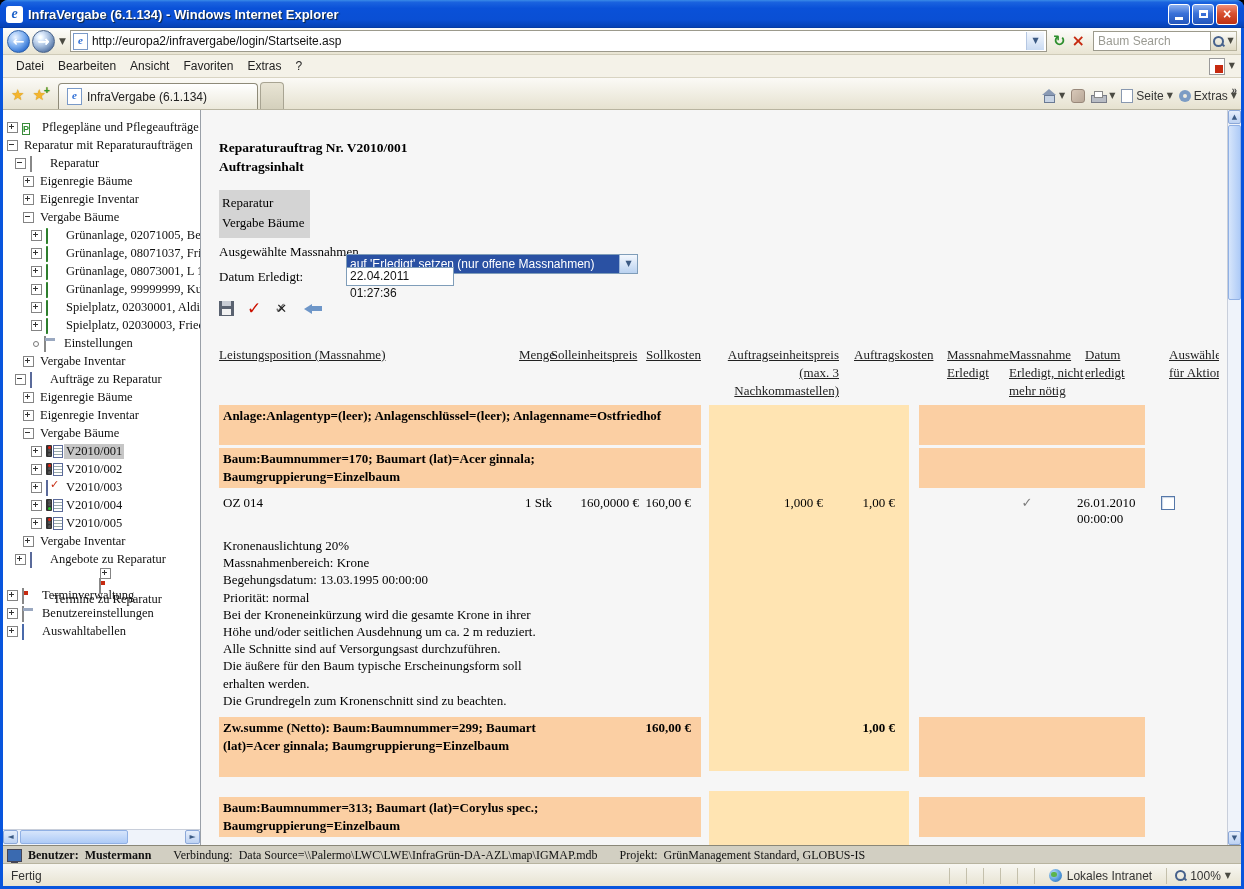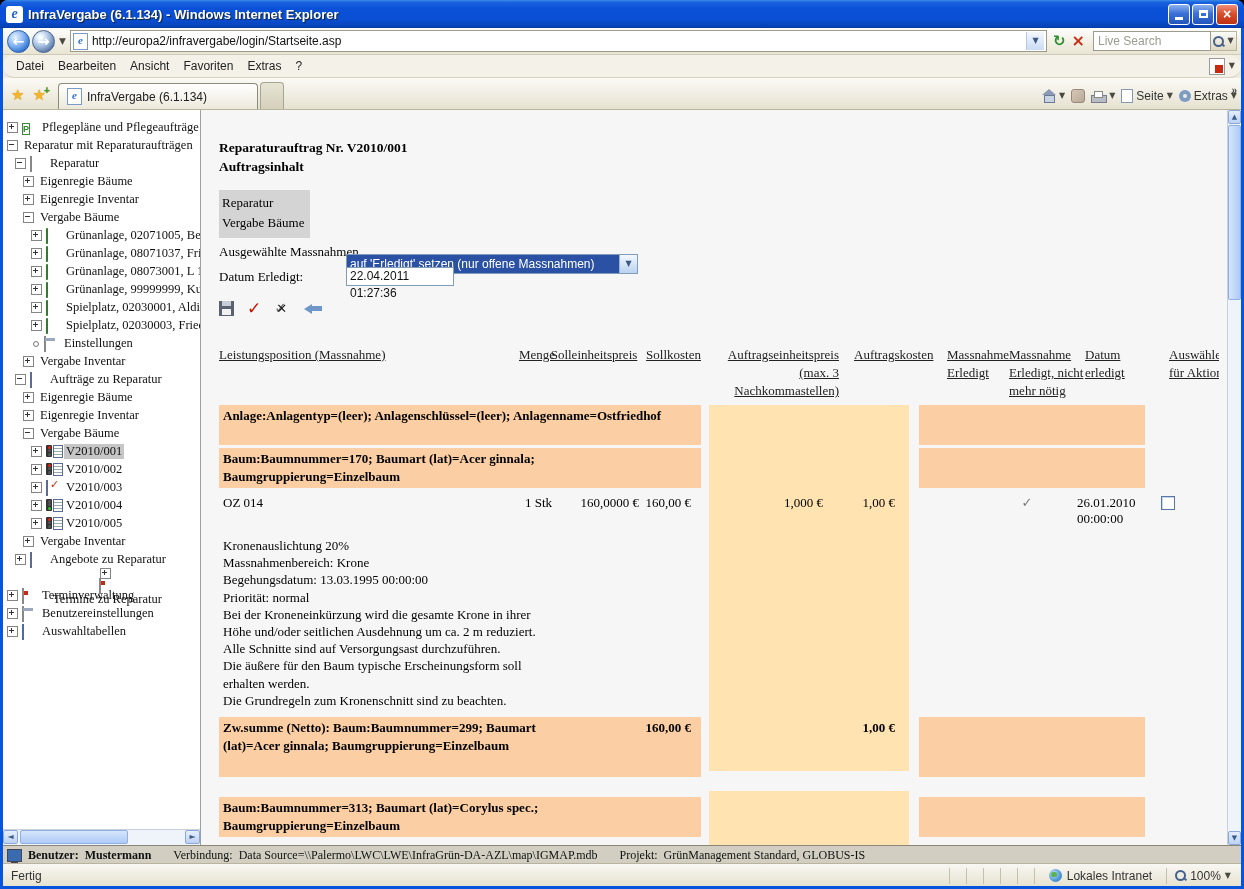--- a/index.html
+++ b/index.html
@@ -41,21 +41,21 @@
   .searchbox{width:118px;height:20px;background:#fff;border:1px solid #9C9A8C;display:flex;align-items:center;
     padding:0 4px;box-sizing:border-box;flex:none;}
   .searchtext{font:12px "Liberation Sans",sans-serif;color:#9A9A92;}
   .magbtn{width:26px;height:20px;flex:none;display:flex;align-items:center;justify-content:center;gap:3px;
     background:linear-gradient(180deg,#FBFBF8,#DFDAC4);border:1px solid #B8B49E;border-left:none;box-sizing:border-box;}
   .mag{width:7px;height:7px;border:2px solid #46618C;border-radius:50%;position:relative;}
   .mag::after{content:"";position:absolute;left:6px;top:6px;width:4px;height:2px;background:#46618C;transform:rotate(45deg);}
   .dd-small{color:#4A4A42;font:8px/8px "DejaVu Sans",sans-serif;}
 
   .menubar{position:absolute;left:0;top:27px;width:100%;height:23px;background:#F4F2E8;border-bottom:1px solid #D8D4C2;
-    display:flex;align-items:center;padding:0 6px;box-sizing:border-box;border-radius:11px;}
+    display:flex;align-items:center;padding:0 6px;box-sizing:border-box;}
   .menu-item{font:12px "Liberation Sans",sans-serif;color:#222;padding:2px 7px;}
   .menubar-right{margin-left:auto;display:flex;align-items:center;gap:4px;}
   .pdficon{width:14px;height:15px;background:#fff;border:1px solid #999;position:relative;}
   .pdficon::after{content:"";position:absolute;right:1px;bottom:1px;width:8px;height:8px;background:#C62A10;}
 
   .tabbar{position:absolute;left:0;top:50px;width:100%;height:32px;
     background:linear-gradient(180deg,#FBFAF6,#E6E2D0);border-bottom:1px solid #B8B4A0;
     display:flex;align-items:flex-end;padding:0 4px;box-sizing:border-box;}
   .star{font:15px/15px "DejaVu Sans",sans-serif;color:#F4B52E;text-shadow:0 0 1px #B88406;margin:0 4px 6px 4px;}
   .star.add{position:relative;}
@@ -233,21 +233,21 @@
       <div class="navcircle fwd">→</div>
       <div class="nav-dd">▼</div>
       <div class="addrfield">
         <div class="pageicon">e</div>
         <div class="addrtext">http://europa2/infravergabe/login/Startseite.asp</div>
         <div class="addr-dd">▼</div>
       </div>
       <div class="btn-refresh">↻</div>
       <div class="btn-stop">×</div>
       <div class="searchbox">
-        <div class="searchtext">Live Search</div>
+        <div class="searchtext">Baum Search</div>
       </div>
       <div class="magbtn">
         <div class="mag"></div>
         <div class="dd-small">▼</div>
       </div>
     </div>
 
     <div class="menubar">
       <div class="menu-item">Datei</div>
       <div class="menu-item">Bearbeiten</div>

